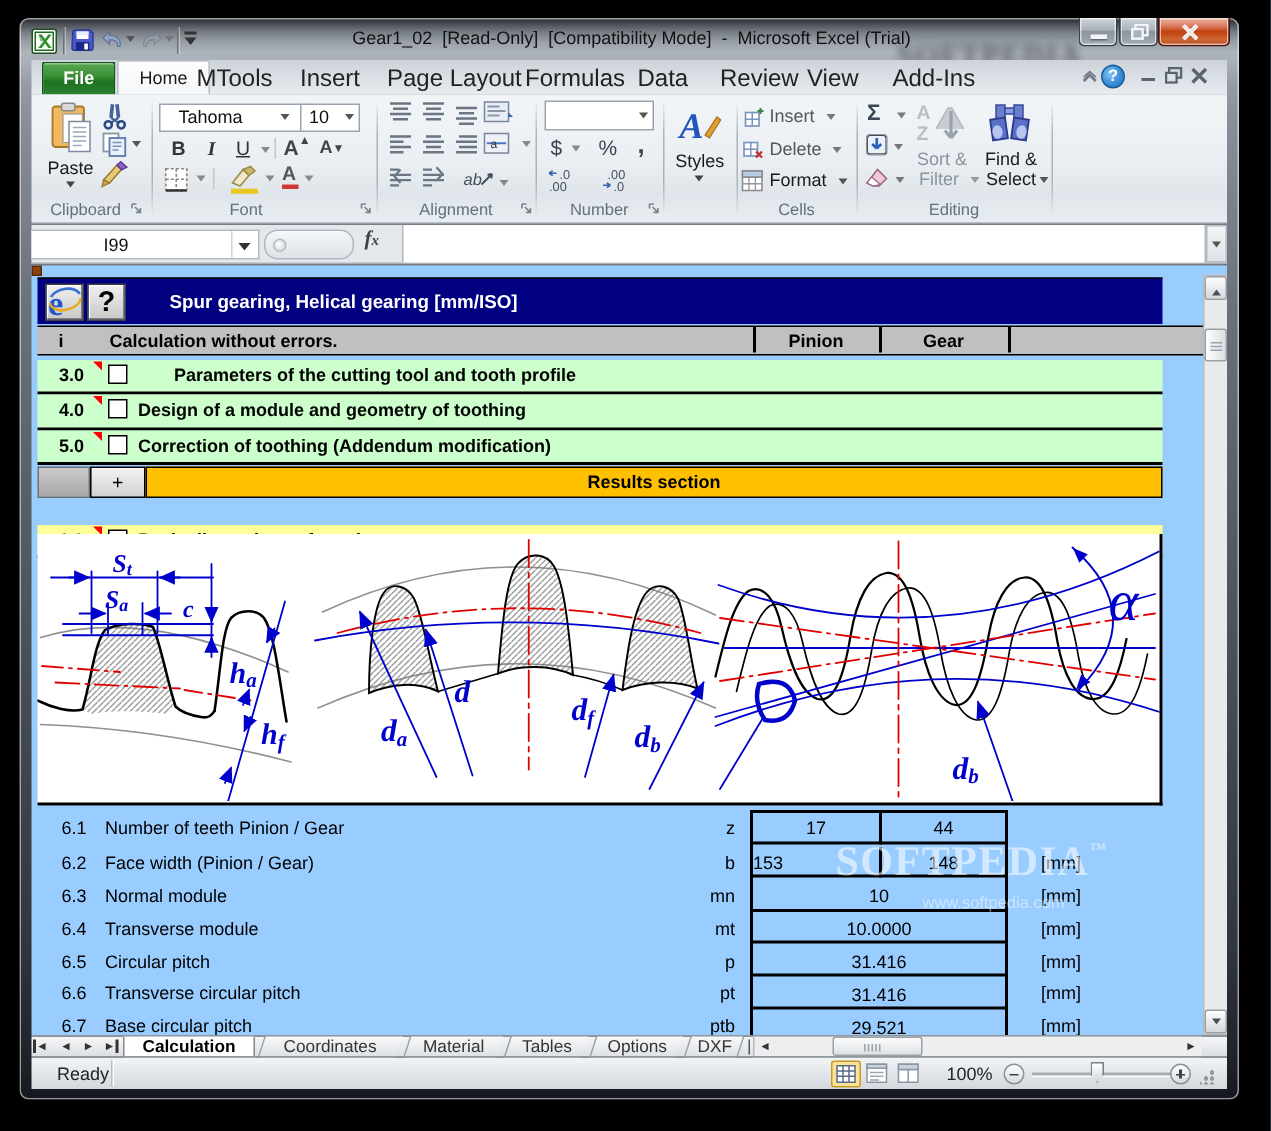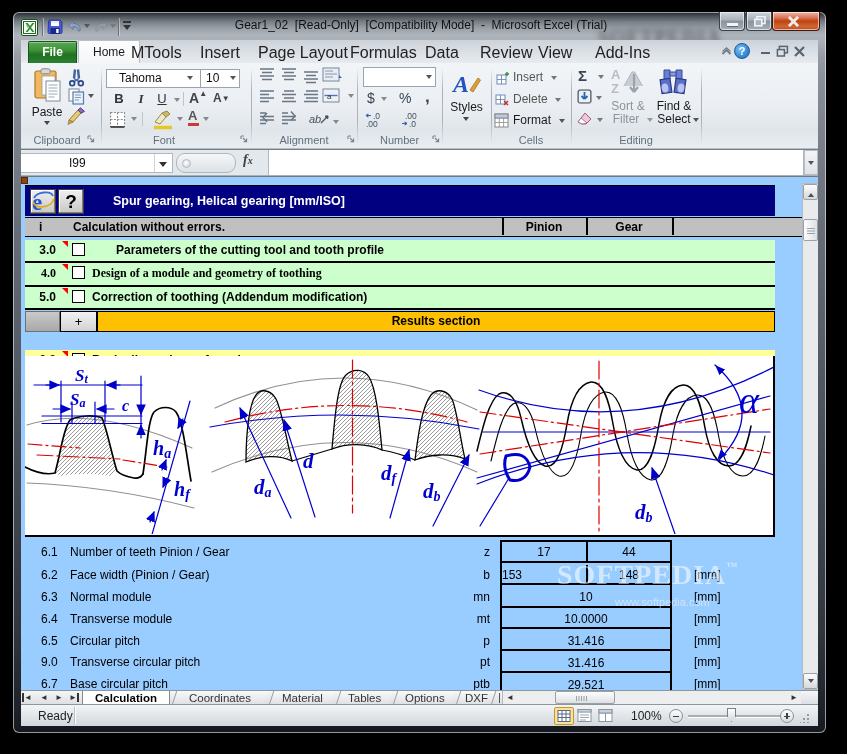--- a/index.html
+++ b/index.html
@@ -351,21 +351,21 @@
       <div class="abs" style="left:477px;top:2px;width:84px;text-align:center;font-size:12px;font-weight:bold;color:#000;">Pinion</div>
       <div class="abs" style="left:561px;top:2px;width:86px;text-align:center;font-size:12px;font-weight:bold;color:#000;">Gear</div>
     </div>
 
     <div class="abs" style="left:4px;top:62.5px;width:750px;height:23.5px;background:#ccffcc;border-bottom:2.5px solid #000;">
       <div class="abs" style="left:5px;top:3px;width:26px;text-align:right;font-size:12px;font-weight:bold;">3.0</div>
       <div class="abs" style="left:37px;top:1px;width:0;height:0;border-left:6px solid transparent;border-top:6px solid #ff0000;"></div>
       <div class="abs" style="left:47px;top:3px;width:13px;height:13px;background:#fff;border:1.5px solid #000;"></div>
       <div class="abs" style="left:67px;top:3px;font-size:12px;font-weight:bold;padding-left:24px;">Parameters of the cutting tool and tooth profile</div>
     </div>
-    <div class="abs" style="left:4px;top:86px;width:750px;height:23.5px;background:#ccffcc;border-bottom:2.5px solid #000;font-family:Liberation Serif, serif;">
+    <div class="abs" style="left:4px;top:86px;width:750px;height:23.5px;background:#ccffcc;border-bottom:2.5px solid #000;">
       <div class="abs" style="left:5px;top:3px;width:26px;text-align:right;font-size:12px;font-weight:bold;">4.0</div>
       <div class="abs" style="left:37px;top:1px;width:0;height:0;border-left:6px solid transparent;border-top:6px solid #ff0000;"></div>
       <div class="abs" style="left:47px;top:3px;width:13px;height:13px;background:#fff;border:1.5px solid #000;"></div>
       <div class="abs" style="left:67px;top:3px;font-size:12px;font-weight:bold;">Design of a module and geometry of toothing</div>
     </div>
     <div class="abs" style="left:4px;top:109.5px;width:750px;height:23.5px;background:#ccffcc;border-bottom:2.5px solid #000;">
       <div class="abs" style="left:5px;top:3px;width:26px;text-align:right;font-size:12px;font-weight:bold;">5.0</div>
       <div class="abs" style="left:37px;top:1px;width:0;height:0;border-left:6px solid transparent;border-top:6px solid #ff0000;"></div>
       <div class="abs" style="left:47px;top:3px;width:13px;height:13px;background:#fff;border:1.5px solid #000;"></div>
       <div class="abs" style="left:67px;top:3px;font-size:12px;font-weight:bold;">Correction of toothing (Addendum modification)</div>
@@ -517,21 +517,21 @@
       <div class="abs" style="left:20px;top:5px;">6.1</div>
         <div class="abs" style="left:49px;top:5px;">Number of teeth Pinion / Gear</div>
       <div class="abs" style="left:20px;top:27.5px;">6.2</div>
         <div class="abs" style="left:49px;top:27.5px;">Face width (Pinion / Gear)</div>
       <div class="abs" style="left:20px;top:50px;">6.3</div>
         <div class="abs" style="left:49px;top:50px;">Normal module</div>
       <div class="abs" style="left:20px;top:72px;">6.4</div>
         <div class="abs" style="left:49px;top:72px;">Transverse module</div>
       <div class="abs" style="left:20px;top:93.5px;">6.5</div>
         <div class="abs" style="left:49px;top:93.5px;">Circular pitch</div>
-      <div class="abs" style="left:20px;top:115px;">9.0</div>
+      <div class="abs" style="left:20px;top:115px;">6.6</div>
         <div class="abs" style="left:49px;top:115px;">Transverse circular pitch</div>
       <div class="abs" style="left:20px;top:136.5px;">6.7</div>
         <div class="abs" style="left:49px;top:136.5px;">Base circular pitch</div>
       <div class="abs" style="left:389px;top:5px;width:80px;text-align:right;">z</div>
       <div class="abs" style="left:389px;top:27.5px;width:80px;text-align:right;">b</div>
       <div class="abs" style="left:389px;top:50px;width:80px;text-align:right;">mn</div>
       <div class="abs" style="left:389px;top:72px;width:80px;text-align:right;">mt</div>
       <div class="abs" style="left:389px;top:93.5px;width:80px;text-align:right;">p</div>
       <div class="abs" style="left:389px;top:115px;width:80px;text-align:right;">pt</div>
       <div class="abs" style="left:389px;top:136.5px;width:80px;text-align:right;">ptb</div>

